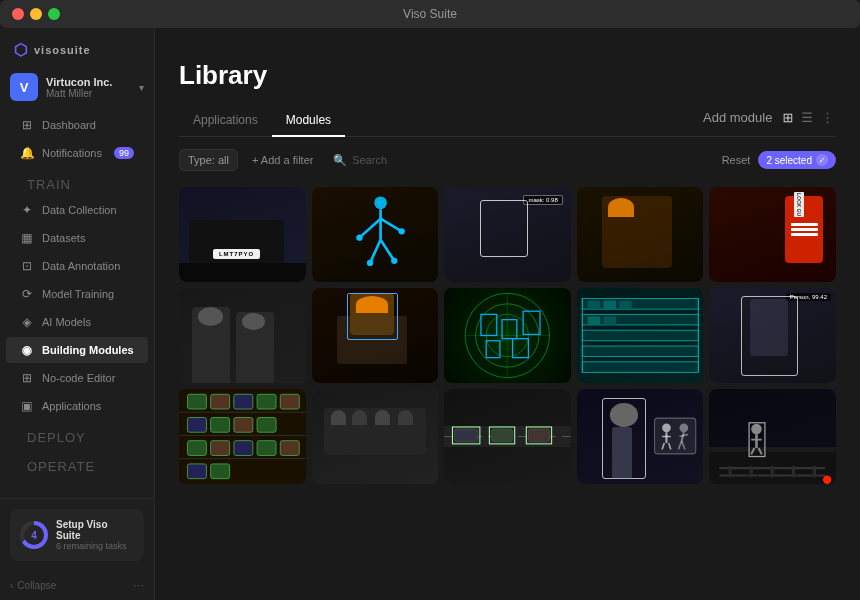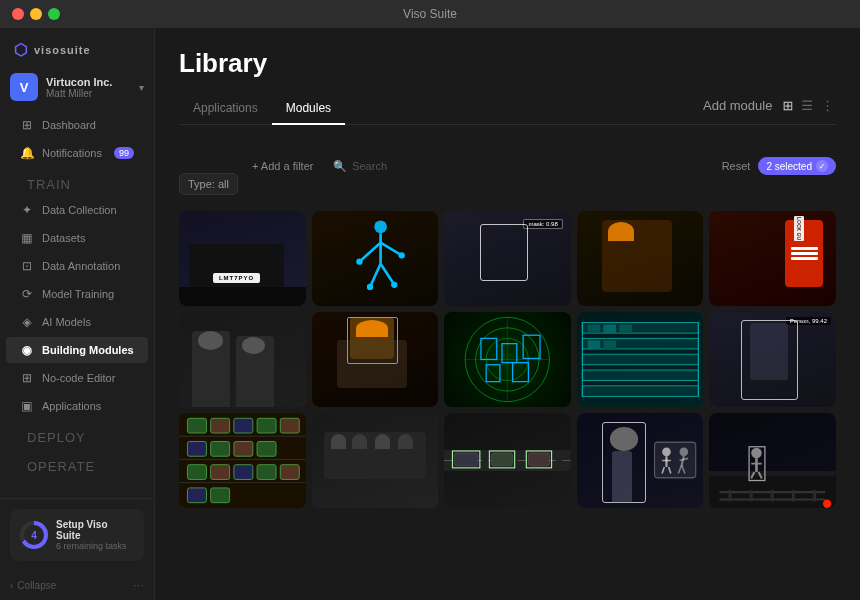--- a/index.html
+++ b/index.html
@@ -15,20 +15,21 @@
 
     
     .titlebar {
       height: 28px;
       background: #2d2d2d;
       display: flex;
       align-items: center;
       justify-content: center;
       position: relative;
       flex-shrink: 0;
+      border-radius: 6px;
     }
     .titlebar-dots {
       position: absolute;
       left: 12px;
       display: flex;
       gap: 6px;
     }
     .dot {
       width: 12px;
       height: 12px;
@@ -188,20 +189,21 @@
     .main {
       flex: 1;
       background: #1a1a1a;
       display: flex;
       flex-direction: column;
       overflow: hidden;
     }
 
     .main-header {
       padding: 20px 24px 0;
+      margin-top: 12px;
     }
     .main-title {
       color: #fff;
       font-size: 26px;
       font-weight: 600;
       margin-bottom: 14px;
     }
 
     .tabs-bar {
       display: flex;
@@ -229,21 +231,20 @@
       gap: 8px;
     }
     .filter-type {
       color: #999;
       font-size: 11px;
       background: #252525;
       border: 1px solid #333;
       border-radius: 5px;
       padding: 4px 8px;
       cursor: pointer;
-      margin-top: 36px;
     }
     .add-filter-btn {
       display: flex;
       align-items: center;
       gap: 4px;
       color: #888;
       font-size: 11px;
       background: transparent;
       border: none;
       cursor: pointer;

